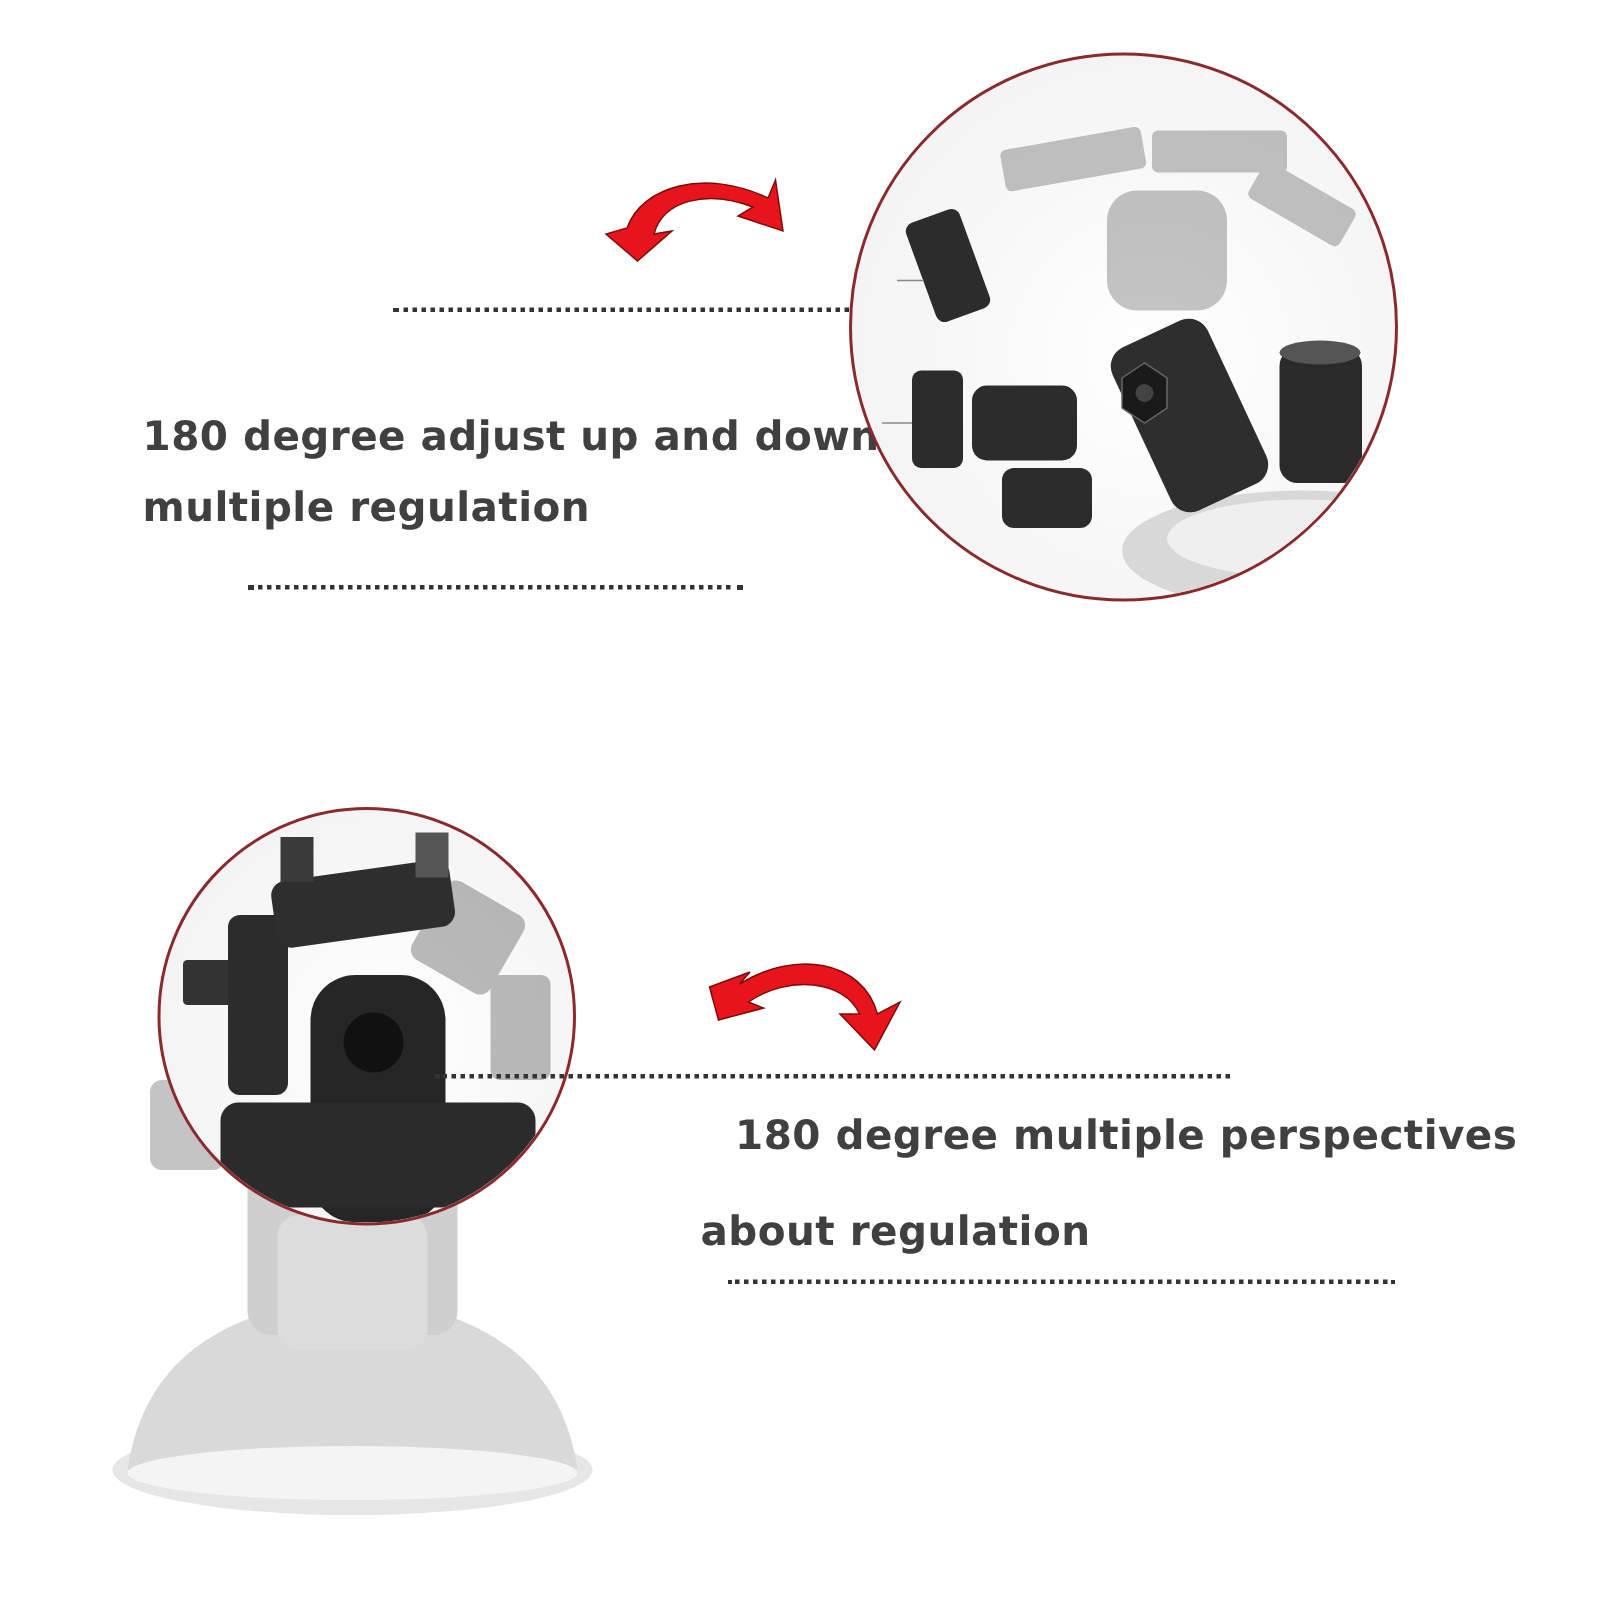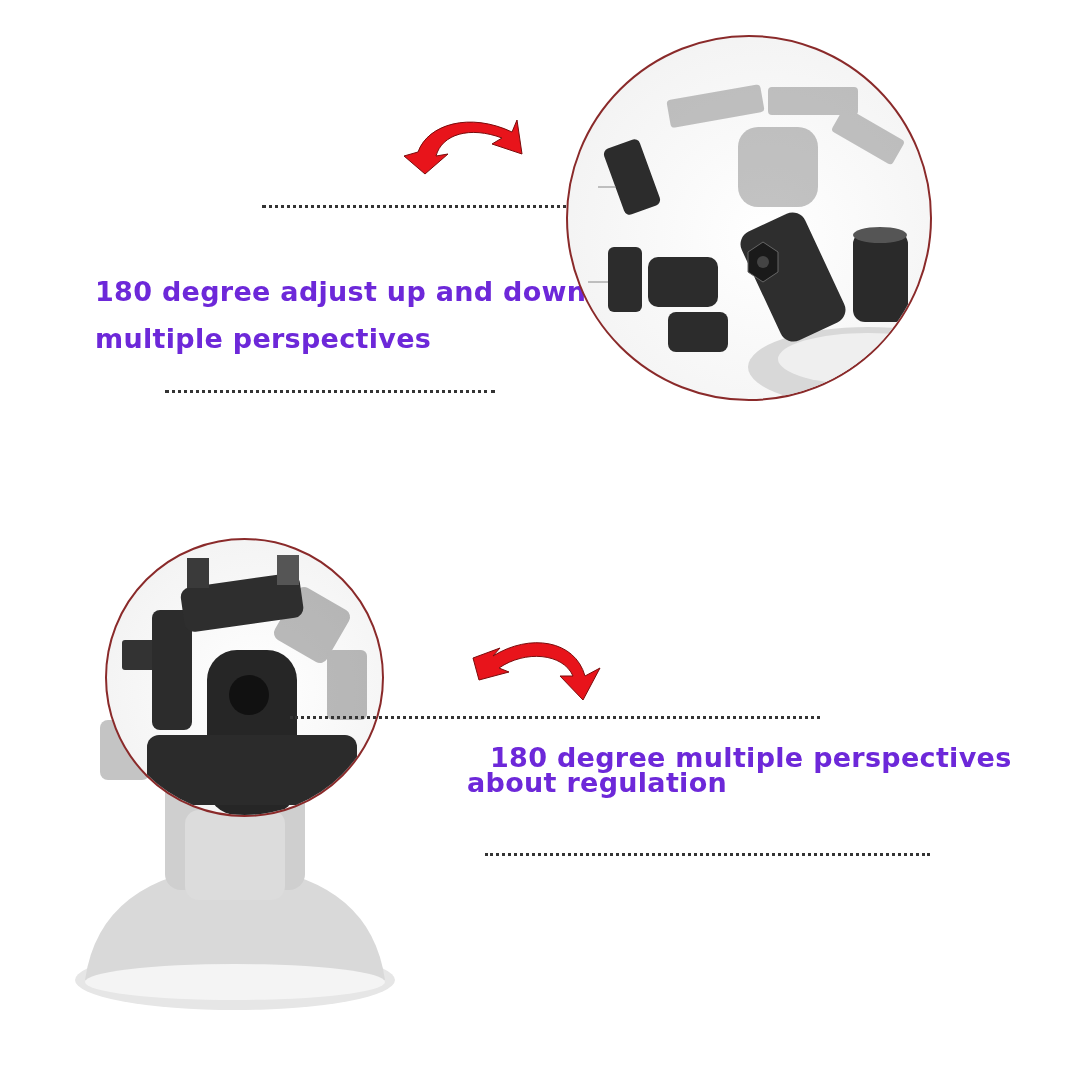--- a/index.html
+++ b/index.html
@@ -1,32 +1,32 @@
 <!DOCTYPE html>
 <html><head>
 <meta charset="utf-8">
 <style>
   html, body { margin:0; padding:0; }
   body { width:1080px; height:1080px; background:#ffffff; position:relative; overflow:hidden; font-family:"DejaVu Sans", sans-serif; }
   .abs { position:absolute; }
-  .caption { color:#6d28d9; font-weight:bold; font-size:27px; letter-spacing:0.3px; line-height:1; white-space:nowrap; }
+  .caption { color:#404040; font-weight:bold; font-size:27px; letter-spacing:0.3px; line-height:1; white-space:nowrap; }
   .dots { height:0; border-top:3px dotted #333; }
   .circle { border:2px solid #8a2a2a; border-radius:50%; overflow:hidden; background:radial-gradient(circle at 55% 55%, #ffffff 0%, #f4f4f4 70%, #ececec 100%); }
 </style>
 </head>
 <body>
 
 <svg class="abs" style="left:400px;top:112px" width="125" height="65" viewBox="0 0 125 65">
   <path d="M18 40 C 28 12, 70 0, 112 20 L 117 8 L 122 42 L 92 32 L 102 26 C 70 14, 42 22, 36 44 L 48 42 L 25 62 L 4 44 Z" fill="#e8141b" stroke="#7a0c0c" stroke-width="1"></path>
 </svg>
 
 <div class="abs dots" style="left:262px;top:205px;width:360px"></div>
 
 <div class="abs caption" style="left:95px;top:278px">180 degree adjust up and down</div>
-<div class="abs caption" style="left:95px;top:325px">multiple perspectives</div>
+<div class="abs caption" style="left:95px;top:325px">multiple regulation</div>
 
 <div class="abs dots" style="left:165px;top:390px;width:330px"></div>
 
 <div class="abs circle" style="left:566px;top:35px;width:362px;height:362px">
   <svg width="362" height="362" viewBox="0 0 362 362">
 
     <ellipse cx="300" cy="330" rx="120" ry="40" fill="#d8d8d8"></ellipse>
     <ellipse cx="300" cy="322" rx="90" ry="26" fill="#efefef"></ellipse>
 
     <g opacity="0.35" fill="#555">
@@ -82,15 +82,15 @@
   </svg>
 </div>
 
 <svg class="abs" style="left:465px;top:628px" width="145" height="75" viewBox="0 0 145 75">
   <path d="M8 30 L 35 20 L 28 28 C 65 5, 110 12, 120 48 L 135 40 L 118 72 L 95 48 L 108 48 C 98 25, 60 22, 34 40 L 44 44 L 14 52 Z" fill="#e8141b" stroke="#7a0c0c" stroke-width="1"></path>
 </svg>
 
 <div class="abs dots" style="left:290px;top:716px;width:530px"></div>
 
 <div class="abs caption" style="left:490px;top:744px">180 degree multiple perspectives</div>
-<div class="abs caption" style="left:467px;top:769px">about regulation</div>
+<div class="abs caption" style="left:467px;top:808px">about regulation</div>
 
 <div class="abs dots" style="left:485px;top:853px;width:445px"></div>
 
 </body></html>

